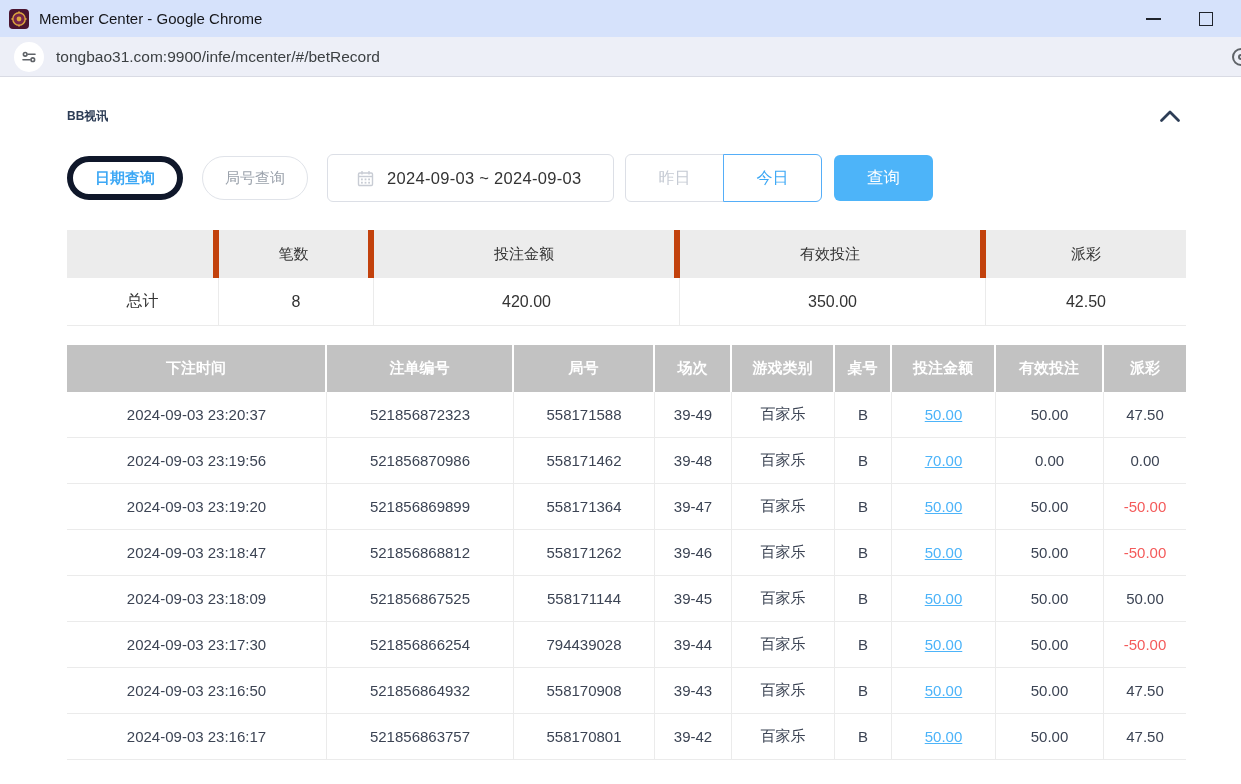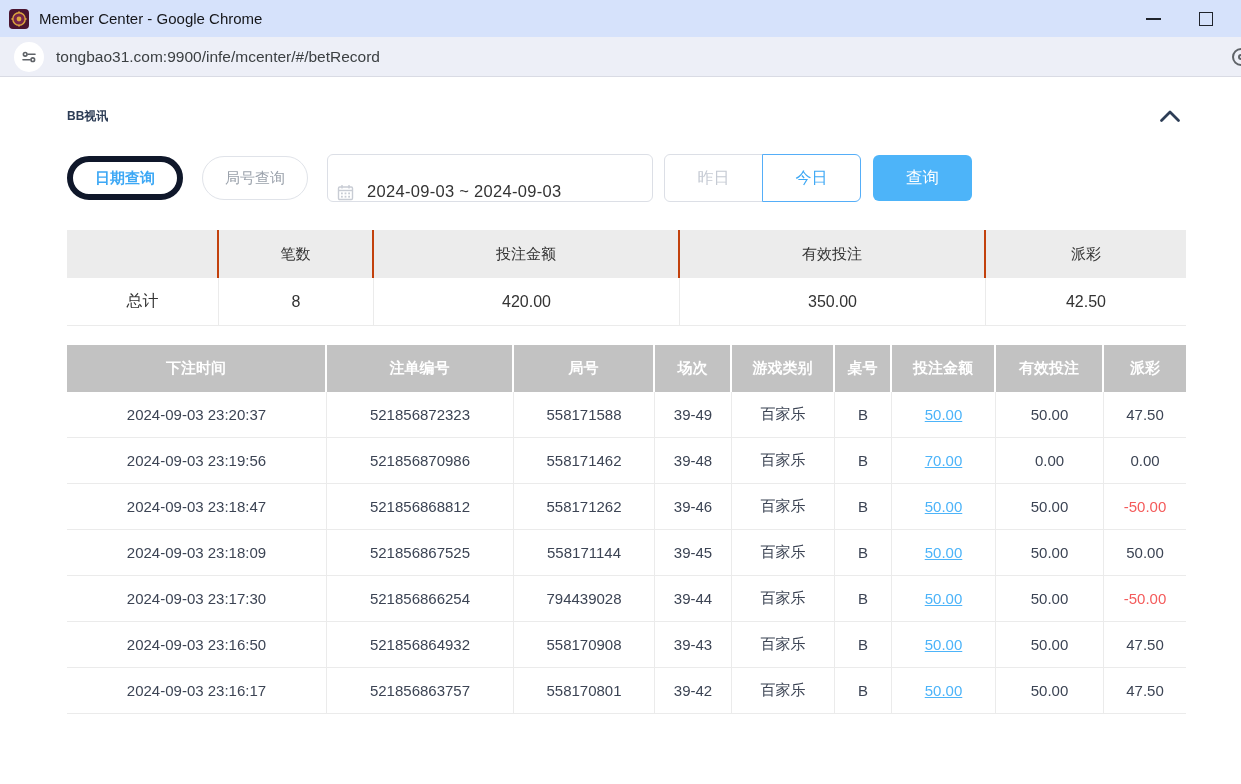--- a/index.html
+++ b/index.html
@@ -33,43 +33,43 @@
   .page-title  { font-size:12px; font-weight:bold; color:#2d3d56; }
   .collapse-btn { width:24px; height:24px; margin-right:4px; display:flex;
                   align-items:center; justify-content:center; cursor:pointer; background:none; border:none; }
 
   .filters { margin-top:26px; display:flex; align-items:center; }
   .pill { height:44px; padding:0 22px; border-radius:22px; background:#fff;
           font-size:15px; cursor:pointer; }
   .pill.active   { border:6px solid #0f172a; color:#3da8f5; font-weight:bold; }
   .pill.inactive { border:1px solid #e0e3e9; color:#9aa1ab; margin-left:19px; }
 
-  .date-input { margin-left:19px; width:326px; height:48px; border:1px solid #dcdfe6;
-                border-radius:6px; display:flex; align-items:flex-end; padding:0 9px;
+  .date-input { margin-left:19px; width:287px; height:48px; border:1px solid #dcdfe6;
+                border-radius:6px; display:flex; align-items:center; padding:0 29px;
                 background:#fff; cursor:pointer; }
   .date-text  { margin-left:13px; font-size:16.5px; color:#333; letter-spacing:.3px; }
 
   .segmented { margin-left:11px; display:flex; height:48px; }
   .seg-btn { width:99px; height:48px; background:#fff; border:1px solid #dcdfe6;
              font-size:16px; color:#c5cad3; cursor:pointer; margin-left:-1px;
              font-family:inherit; }
   .seg-btn:first-child { border-radius:6px 0 0 6px; margin-left:0; }
   .seg-btn:last-child  { border-radius:0 6px 6px 0; }
   .seg-btn.active { border:1px solid #55aef8; color:#3da8f5; position:relative; z-index:2; }
 
   .search-btn { margin-left:12px; width:99px; height:46px; background:#4db4f9;
                 border:none; border-radius:6px; color:#fff; font-size:16.5px;
                 cursor:pointer; font-family:inherit; }
 
   
   table { border-collapse:separate; border-spacing:0; width:100%; table-layout:fixed; }
 
   .summary-table { margin-top:28px; }
   .summary-table th { background:#ececec; height:48px; font-size:15px; color:#333;
-                      font-weight:400; text-align:center; border-right:2px solid #c2410c; }
+                      font-weight:400; text-align:center; border-right:6px solid #c2410c; }
   .summary-table th:last-child { border-right:none; }
   .summary-table td { background:#fff; height:48px; font-size:16px; color:#333;
                       text-align:center; border-right:1px solid #ebebeb;
                       border-bottom:1px solid #ebebeb; }
   .summary-table td:last-child { border-right:none;text-align:center; }
 
   .bet-table { margin-top:19px; }
   .bet-table th { background:#c2c2c2; height:47px; color:#fff; font-weight:bold;
                   font-size:15px; text-align:center; border-right:2px solid #fff; }
   .bet-table th:last-child { border-right:none; }
@@ -228,20 +228,31 @@
           <td>521856870986</td>
           <td>558171462</td>
           <td>39-48</td>
           <td>百家乐</td>
           <td>B</td>
           <td><a class="amount-link">70.00</a></td>
           <td>0.00</td>
           <td>0.00</td>
         </tr>
         <tr>
+          <td>2024-09-03 23:19:20</td>
+          <td>521856869899</td>
+          <td>558171364</td>
+          <td>39-47</td>
+          <td>百家乐</td>
+          <td>B</td>
+          <td><a class="amount-link">50.00</a></td>
+          <td>50.00</td>
+          <td class="neg">-50.00</td>
+        </tr>
+        <tr>
           <td>2024-09-03 23:18:47</td>
           <td>521856868812</td>
           <td>558171262</td>
           <td>39-46</td>
           <td>百家乐</td>
           <td>B</td>
           <td><a class="amount-link">50.00</a></td>
           <td>50.00</td>
           <td class="neg">-50.00</td>
         </tr>

